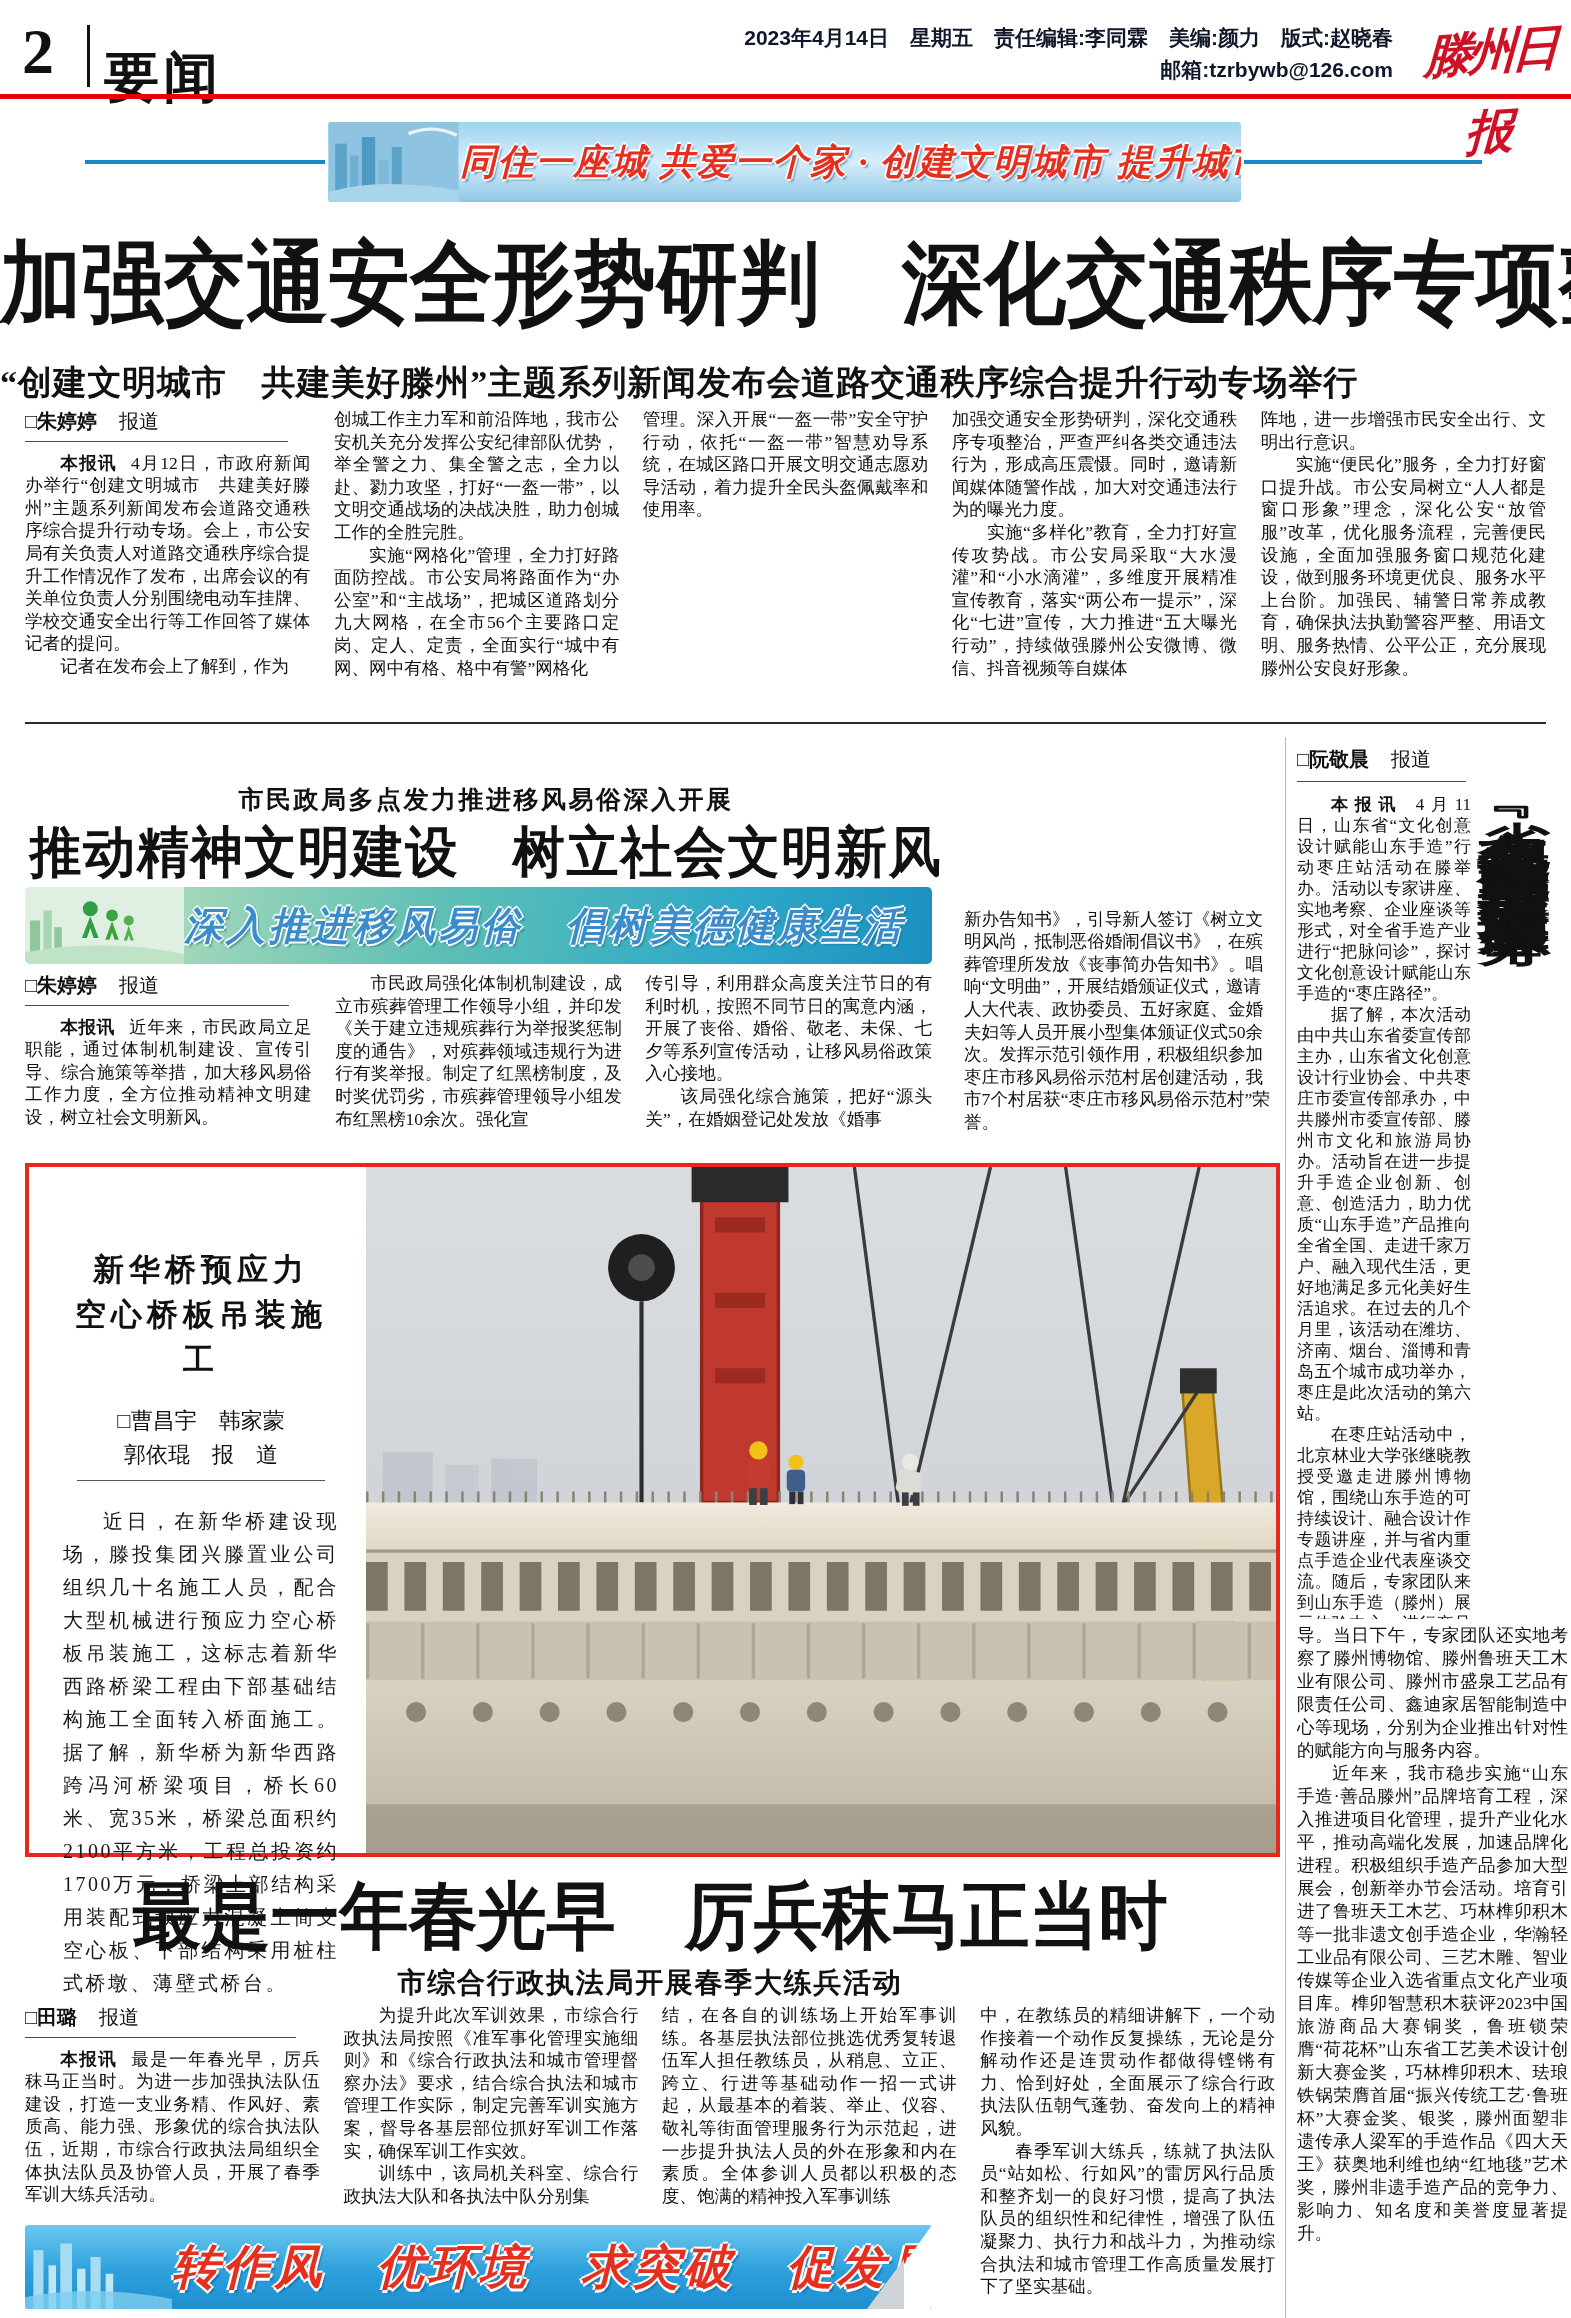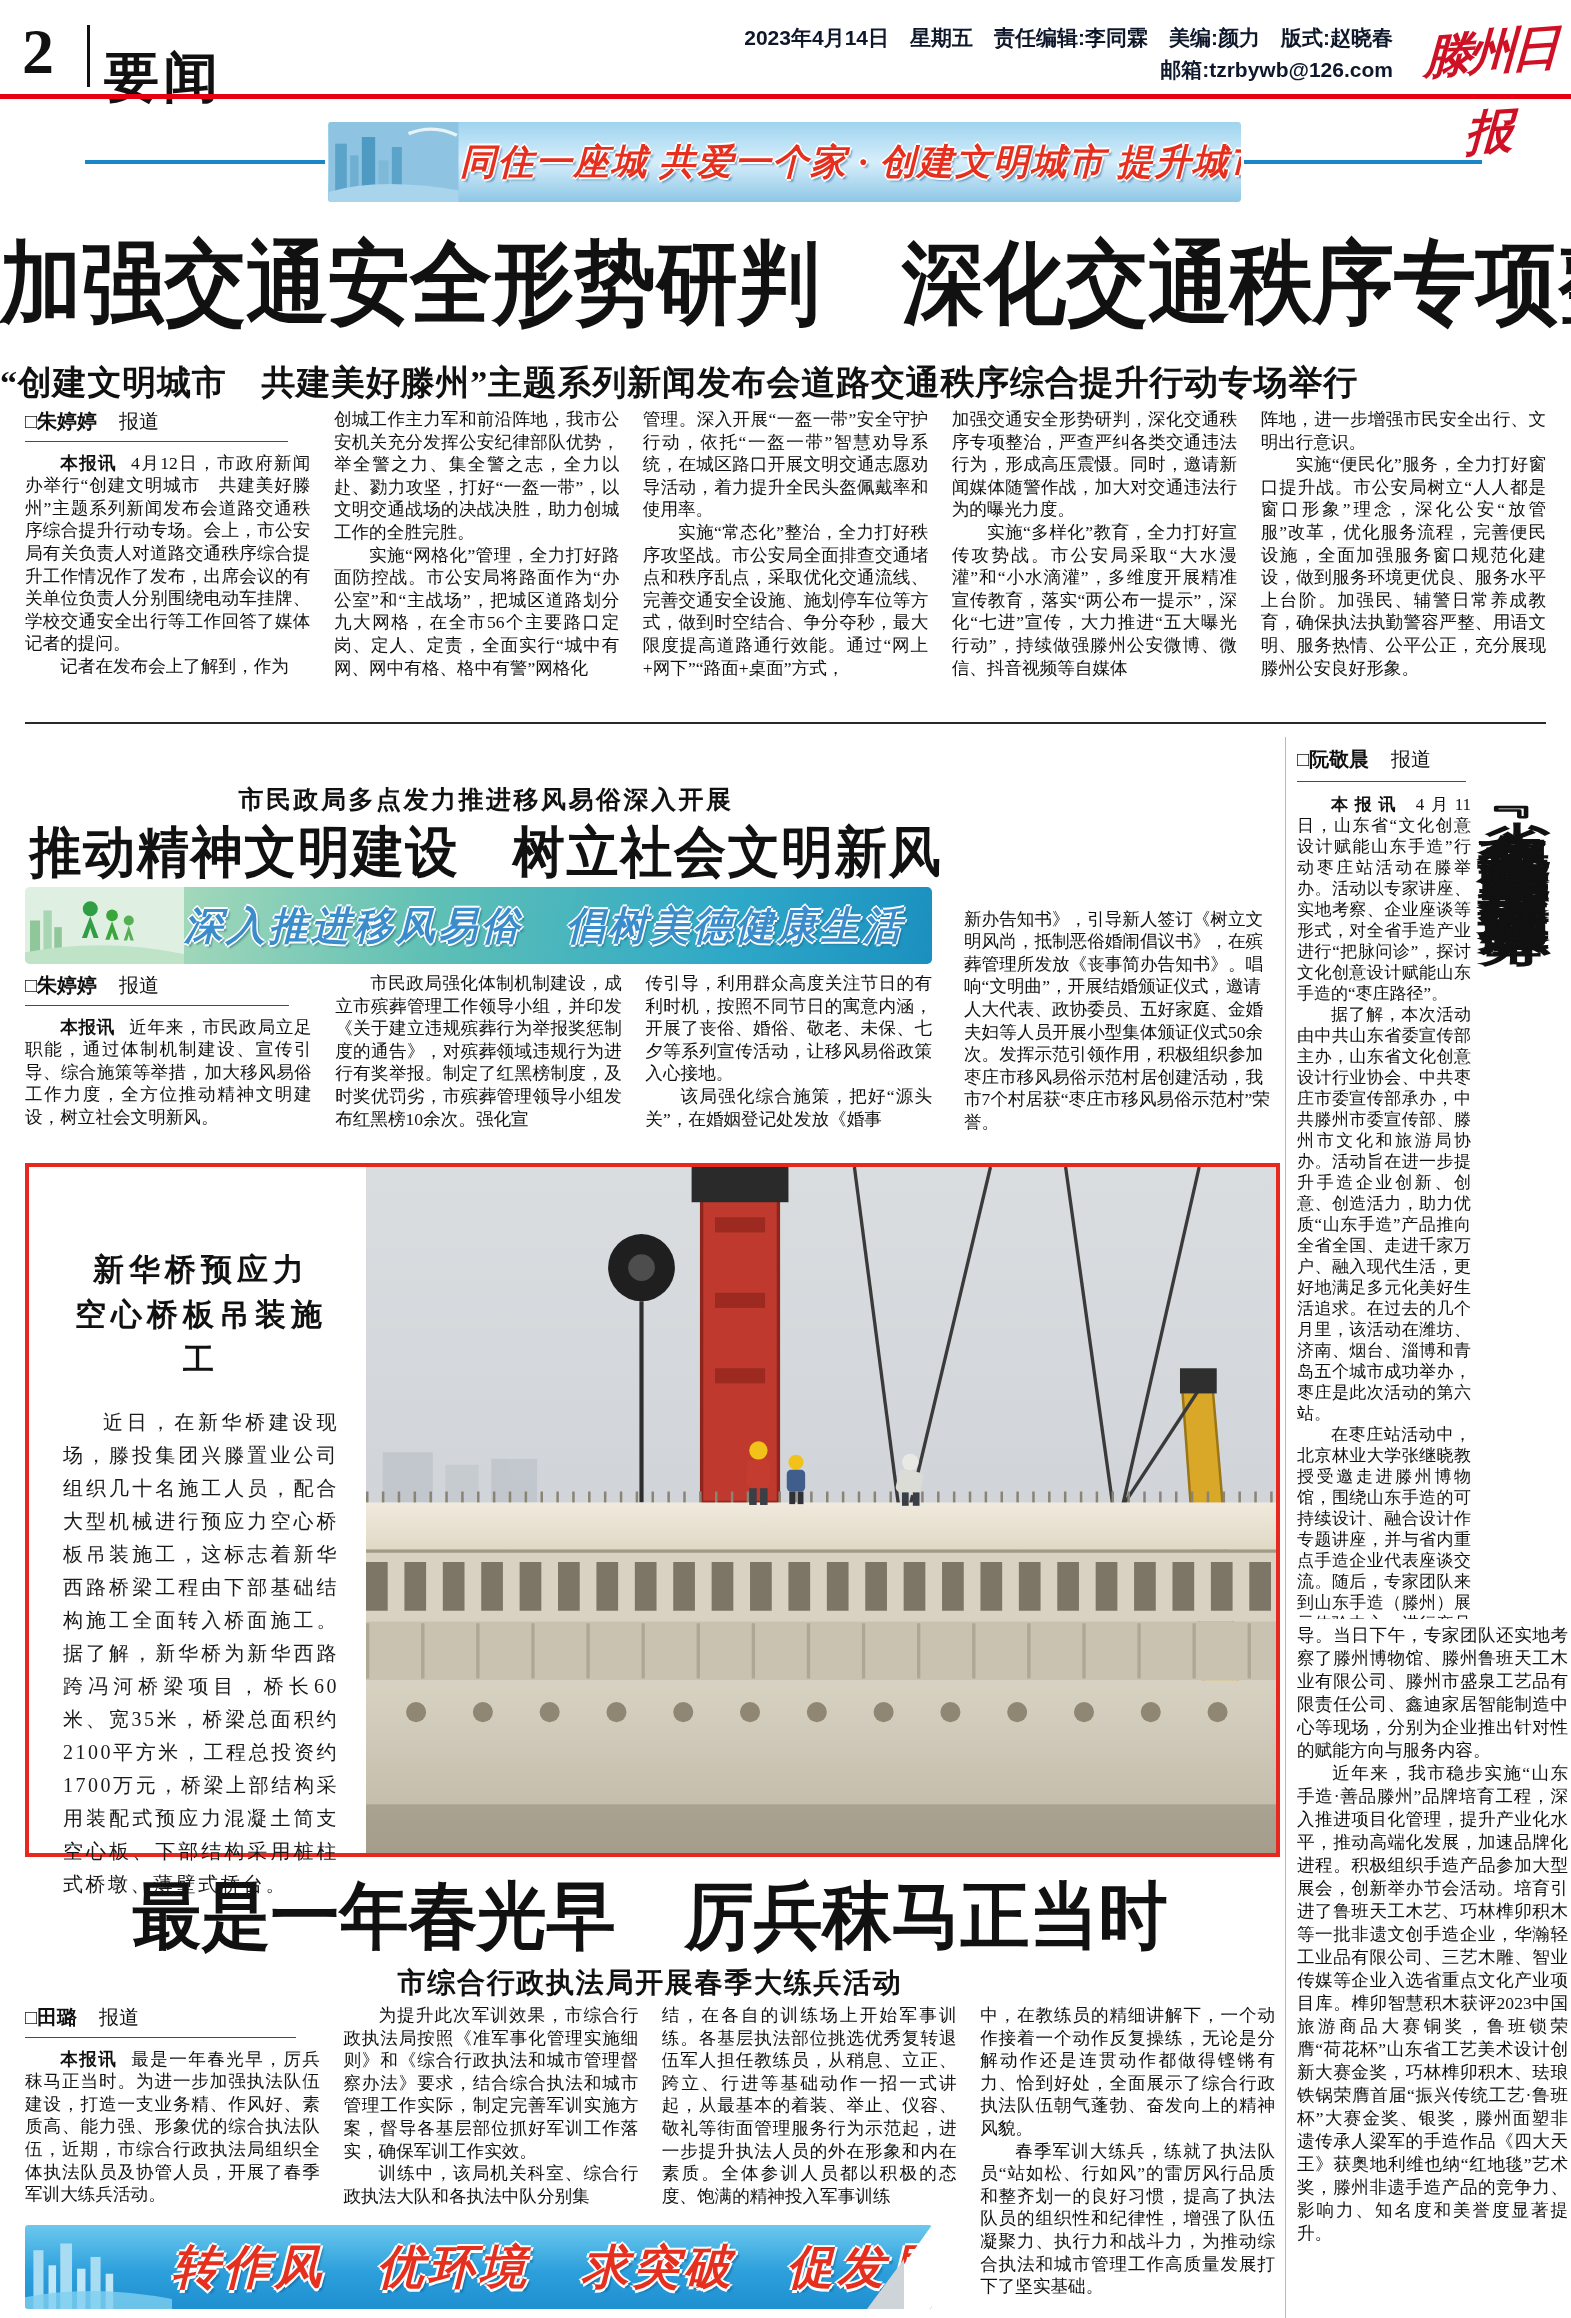--- a/index.html
+++ b/index.html
@@ -138,21 +138,20 @@
       </div>
       <p class="pn"><b class="lead">本报讯</b><span>4月12日，市政府新闻办举行“创建文明城市　共建美好滕州”主题系列新闻发布会道路交通秩序综合提升行动专场。会上，市公安局有关负责人对道路交通秩序综合提升工作情况作了发布，出席会议的有关单位负责人分别围绕电动车挂牌、学校交通安全出行等工作回答了媒体记者的提问。</span></p>
       <p class="pn">记者在发布会上了解到，作为</p>
     </div>
     <div class="col">
       <p class="pc">创城工作主力军和前沿阵地，我市公安机关充分发挥公安纪律部队优势，举全警之力、集全警之志，全力以赴、勠力攻坚，打好“一盔一带”，以文明交通战场的决战决胜，助力创城工作的全胜完胜。</p>
       <p class="pn">实施“网格化”管理，全力打好路面防控战。市公安局将路面作为“办公室”和“主战场”，把城区道路划分九大网格，在全市56个主要路口定岗、定人、定责，全面实行“城中有网、网中有格、格中有警”网格化</p>
     </div>
     <div class="col">
       <p class="pc">管理。深入开展“一盔一带”安全守护行动，依托“一盔一带”智慧劝导系统，在城区路口开展文明交通志愿劝导活动，着力提升全民头盔佩戴率和使用率。</p>
-      <p class="pn">实施“常态化”整治，全力打好秩序攻坚战。市公安局全面排查交通堵点和秩序乱点，采取优化交通流线、完善交通安全设施、施划停车位等方式，做到时空结合、争分夺秒，最大限度提高道路通行效能。通过“网上+网下”“路面+桌面”方式，</p>
     </div>
     <div class="col">
       <p class="pc">加强交通安全形势研判，深化交通秩序专项整治，严查严纠各类交通违法行为，形成高压震慑。同时，邀请新闻媒体随警作战，加大对交通违法行为的曝光力度。</p>
       <p class="pn">实施“多样化”教育，全力打好宣传攻势战。市公安局采取“大水漫灌”和“小水滴灌”，多维度开展精准宣传教育，落实“两公布一提示”，深化“七进”宣传，大力推进“五大曝光行动”，持续做强滕州公安微博、微信、抖音视频等自媒体</p>
     </div>
     <div class="col">
       <p class="pc">阵地，进一步增强市民安全出行、文明出行意识。</p>
       <p class="pn">实施“便民化”服务，全力打好窗口提升战。市公安局树立“人人都是窗口形象”理念，深化公安“放管服”改革，优化服务流程，完善便民设施，全面加强服务窗口规范化建设，做到服务环境更优良、服务水平上台阶。加强民、辅警日常养成教育，确保执法执勤警容严整、用语文明、服务热情、公平公正，充分展现滕州公安良好形象。</p>
     </div>
   </div>
@@ -193,20 +192,24 @@
     </div>
   </div>
   <div class="abs a2col4">
     <p class="pc">新办告知书》，引导新人签订《树立文明风尚，抵制恶俗婚闹倡议书》，在殡葬管理所发放《丧事简办告知书》。唱响“文明曲”，开展结婚颁证仪式，邀请人大代表、政协委员、五好家庭、金婚夫妇等人员开展小型集体颁证仪式50余次。发挥示范引领作用，积极组织参加枣庄市移风易俗示范村居创建活动，我市7个村居获“枣庄市移风易俗示范村”荣誉。</p>
   </div>
 
   <div class="abs photobox">
     <div class="caption">
       <div class="cap-t">新华桥预应力</div>
       <div class="cap-t">空心桥板吊装施工</div>
+      <div class="cap-by">
+        <div>□曹昌宇　韩家蒙</div>
+        <div>郭依琨　报　道</div>
+      </div>
       <div class="cap-body">近日，在新华桥建设现场，滕投集团兴滕置业公司组织几十名施工人员，配合大型机械进行预应力空心桥板吊装施工，这标志着新华西路桥梁工程由下部基础结构施工全面转入桥面施工。据了解，新华桥为新华西路跨冯河桥梁项目，桥长60米、宽35米，桥梁总面积约2100平方米，工程总投资约1700万元，桥梁上部结构采用装配式预应力混凝土简支空心板、下部结构采用桩柱式桥墩、薄壁式桥台。</div>
     </div>
     <div class="photo">
       <svg viewBox="0 0 1090 818" width="100%" height="100%" preserveAspectRatio="none">
         <defs>
           <linearGradient id="skyg" x1="0" y1="0" x2="0" y2="1">
             <stop offset="0" stop-color="#dadde0"></stop>
               <stop offset="1" stop-color="#c7ccd2"></stop>
           </linearGradient>
           <linearGradient id="deckg" x1="0" y1="0" x2="0" y2="1">

